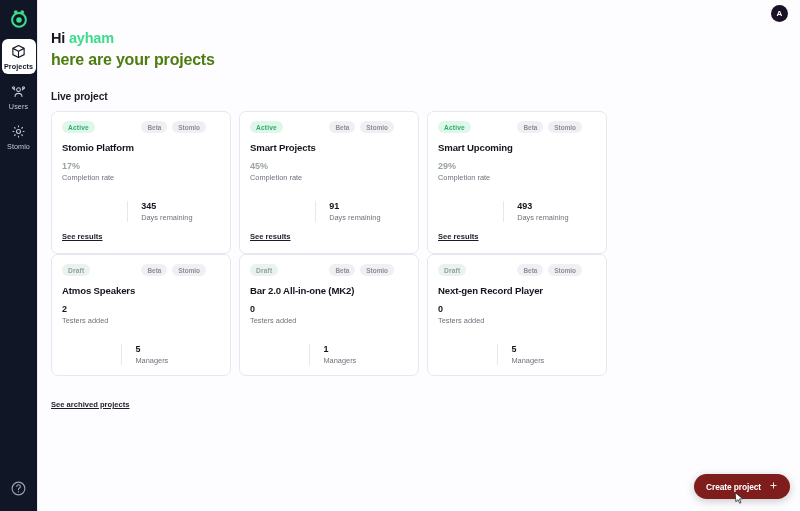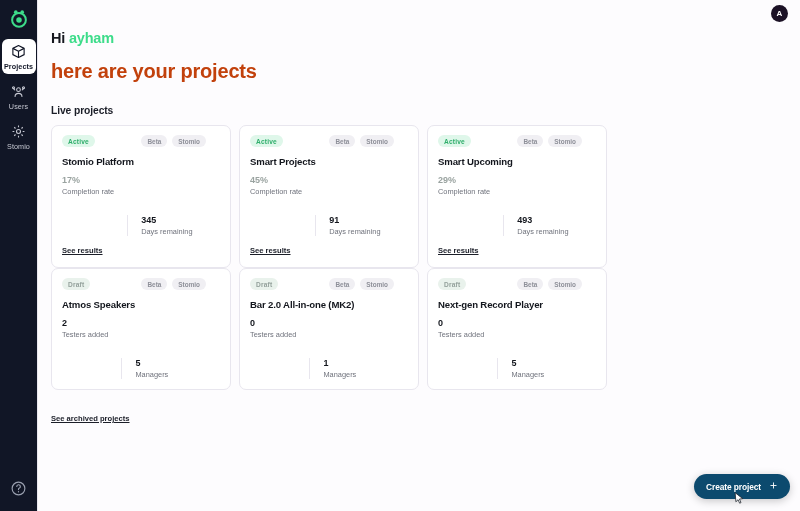--- a/index.html
+++ b/index.html
@@ -39,21 +39,21 @@
     width: 17px; height: 17px; border-radius: 50%;
     background: #1c1226; color: #fff;
     font-size: 8px; font-weight: 700;
     display: flex; align-items: center; justify-content: center;
     cursor: pointer;
   }
   .content { padding: 4px 0 0 13px; }
 
   .greet-1 { font-size: 14.5px; font-weight: 700; color: #16181f; letter-spacing: -.2px; }
   .greet-1 .name { color: #3ddc8a; }
-  .greet-2 { font-size: 20px; font-weight: 700; color: #c2410c; letter-spacing: -.2px; margin-top: 14px; }
+  .greet-2 { font-size: 16px; font-weight: 700; color: #4d7c0f; letter-spacing: -.2px; margin-top: 5px; }
 
   .section-title {
     font-size: 10.3px; font-weight: 700; color: #1b1e28;
     margin: 22px 0 9px 0; letter-spacing: -.1px;
   }
   .section-title.upcoming { margin-top: 24px; }
 
   .cards { display: flex; gap: 8px; }
   .card {
     width: 180px;
@@ -87,21 +87,21 @@
     text-decoration: underline; cursor: pointer;
   }
   .archived {
     display: inline-block; margin-top: 24px;
     font-size: 7.6px; font-weight: 600; color: #1b1e28;
     text-decoration: underline; cursor: pointer;
   }
 
   .create-btn {
     position: absolute; right: 10px; bottom: 12px;
-    background: #0c4a6e; color: #fff;
+    background: #7f1d1d; color: #fff;
     border-radius: 16px; padding: 7px 12px;
     display: flex; align-items: center; gap: 8px;
     font-size: 8.4px; font-weight: 700; letter-spacing: -.1px;
     cursor: pointer; box-shadow: 0 2px 9px rgba(0,0,0,.22);
   }
   .cursor { position: absolute; right: 55px; bottom: 7px; width: 11px; height: 13px; }
 </style>
 </head>
 <body>
 
@@ -170,21 +170,21 @@
 
     <div class="content">
 
       <div class="greet-1">
         <span>Hi</span>
         <span class="name">ayham</span>
       </div>
       <div class="greet-2">here are your projects</div>
 
       
-      <div class="section-title">Live projects</div>
+      <div class="section-title">Live project</div>
       <div class="cards">
 
         <div class="card">
           <div class="card-top">
             <span class="badge active">Active</span>
             <span class="tags">
               <span class="tag">Beta</span>
               <span class="tag">Stomio</span>
             </span>
           </div>

